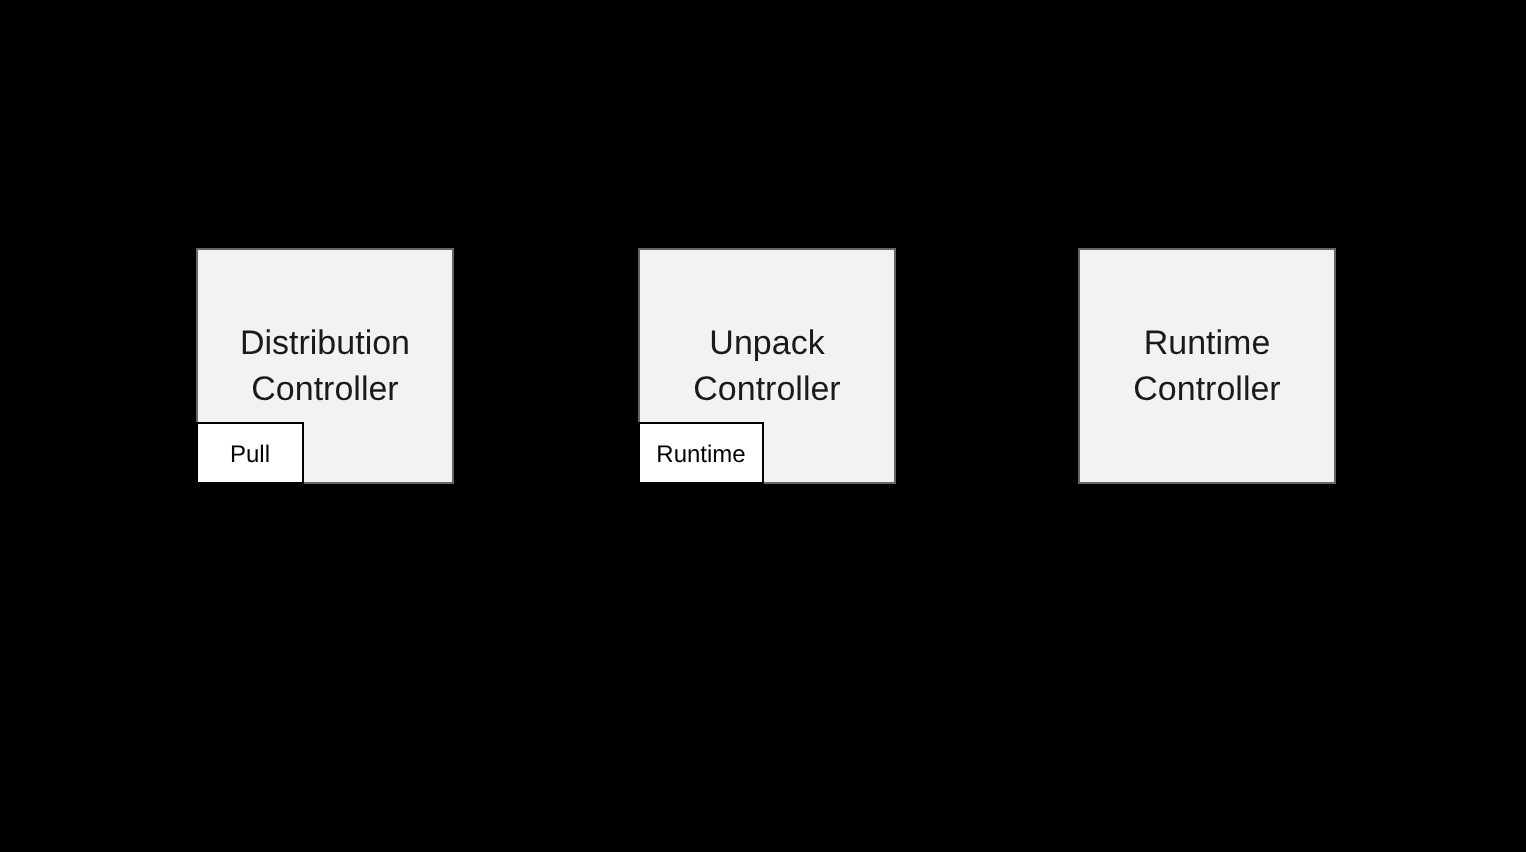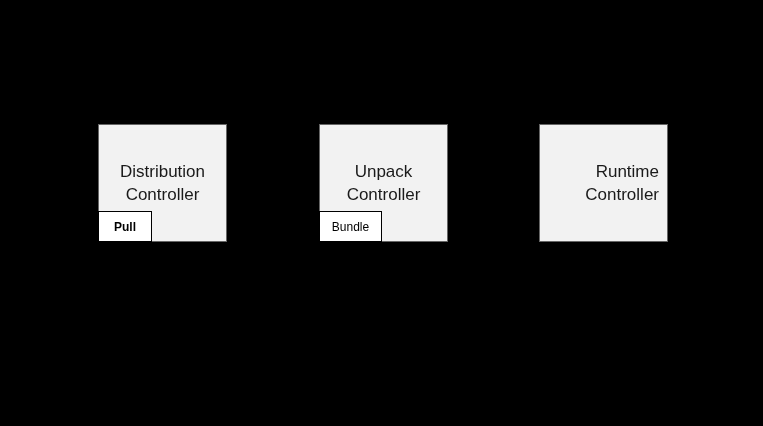--- a/index.html
+++ b/index.html
@@ -30,51 +30,51 @@
     color: #1a1a1a;
     font-size: 17px;
     line-height: 23px;
   }
   .node .label {
     display: block;
     padding: 0 8px;
   }
   .node-1 { left: 98px; }
   .node-2 { left: 319px; }
-  .node-3 { left: 539px; text-align: right; }
+  .node-3 { left: 539px; }
   .badge {
     position: absolute;
     left: -1px;
     bottom: -1px;
     height: 31px;
     box-sizing: border-box;
     background: #ffffff;
     border: 1px solid #000000;
     display: flex;
     align-items: center;
     justify-content: center;
     font-size: 12px;
     line-height: 12px;
     color: #000000;
   }
-  .badge-pull   { width: 54px; font-weight: bold; }
+  .badge-pull   { width: 54px; }
   .badge-unpack { width: 63px; }
 </style>
 </head>
 <body>
 
 <div class="canvas">
 
   <div class="node node-1">
     <span class="label">Distribution Controller</span>
     <span class="badge badge-pull">Pull</span>
   </div>
 
   <div class="node node-2">
     <span class="label">Unpack Controller</span>
-    <span class="badge badge-unpack">Bundle</span>
+    <span class="badge badge-unpack">Runtime</span>
   </div>
 
   <div class="node node-3">
     <span class="label">Runtime Controller</span>
   </div>
 
 </div>
 
 </body></html>

